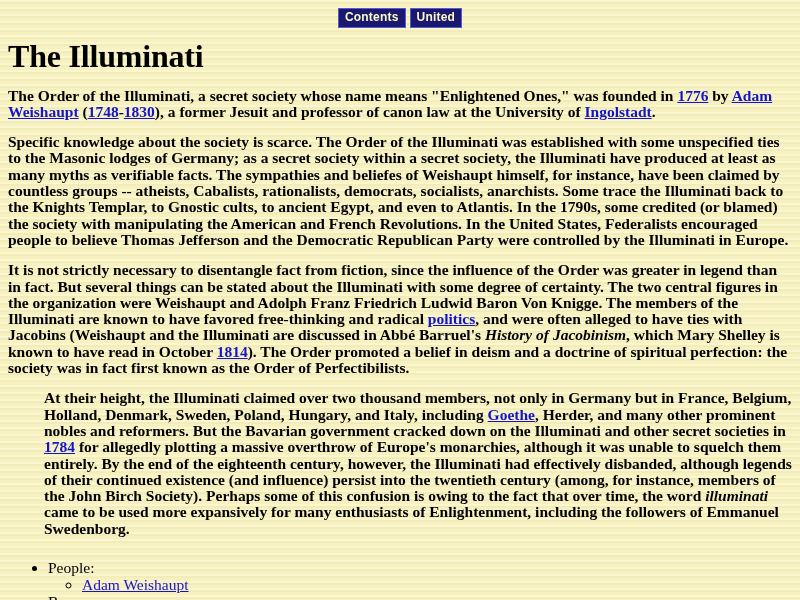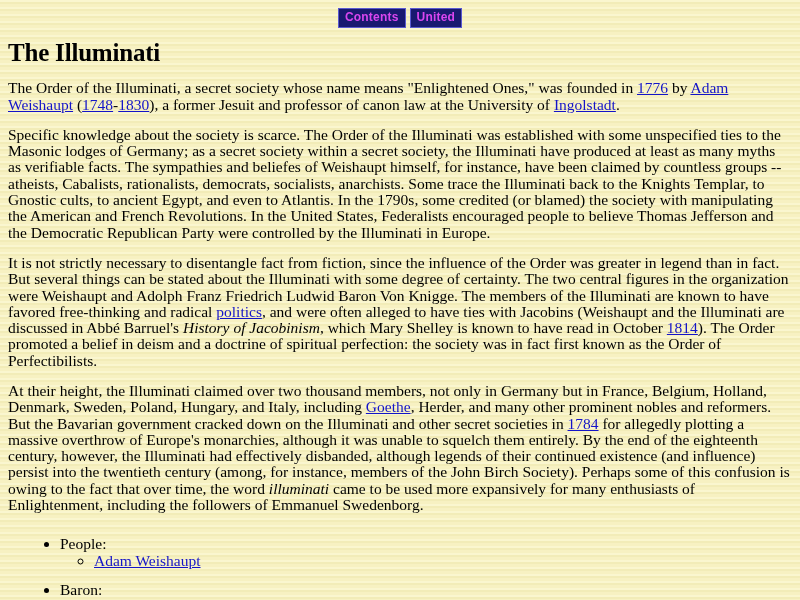--- a/index.html
+++ b/index.html
@@ -31,70 +31,71 @@
 
   
   .navbar {
     text-align: center;
     margin: 0 0 4px 0;
     line-height: 0;
   }
   .navbtn {
     display: inline-block;
     background: #191970;
-    color: #d946ef;
+    color: #fef9c3;
     font-family: "Liberation Sans", "DejaVu Sans", sans-serif;
     font-size: 12px;
     font-weight: bold;
     line-height: 13px;
     padding: 2px 6px 3px 6px;
     border: 1px solid #5a5ad0;
     margin: 0 2px;
     letter-spacing: 0.2px;
     cursor: pointer;
     vertical-align: top;
     text-align: center;
   }
 
   
   h1.title {
     font-family: "Liberation Serif", "DejaVu Serif", serif;
-    font-size: 25px;
+    font-size: 32px;
     font-weight: bold;
     margin: 12px 0 14px 0;
     padding: 0;
     line-height: 1.05;
     letter-spacing: -0.2px;
   }
 
   
   p.body {
     margin: 0 0 14px 0;
     padding: 0;
     line-height: 16.3px;
     text-align: left;
+    font-weight: bold;
   }
-  p.body:last-of-type { margin-bottom: 0; }
+  p.body:last-of-type { margin-bottom: 0; margin-left: 36px; }
 
   a.link {
     color: #1414c8;
     text-decoration: underline;
     cursor: pointer;
   }
   i, em { font-style: italic; }
 
   
   ul.outer {
     margin: 22px 0 0 0;
     padding-left: 40px;
     list-style-type: disc;
   }
   ul.outer > li {
     line-height: 17px;
-    margin: 12px;
+    margin: 0;
   }
   ul.inner {
     margin: 0;
     padding-left: 34px;
     list-style-type: circle;
   }
   ul.inner > li {
     line-height: 17px;
   }
 </style>

